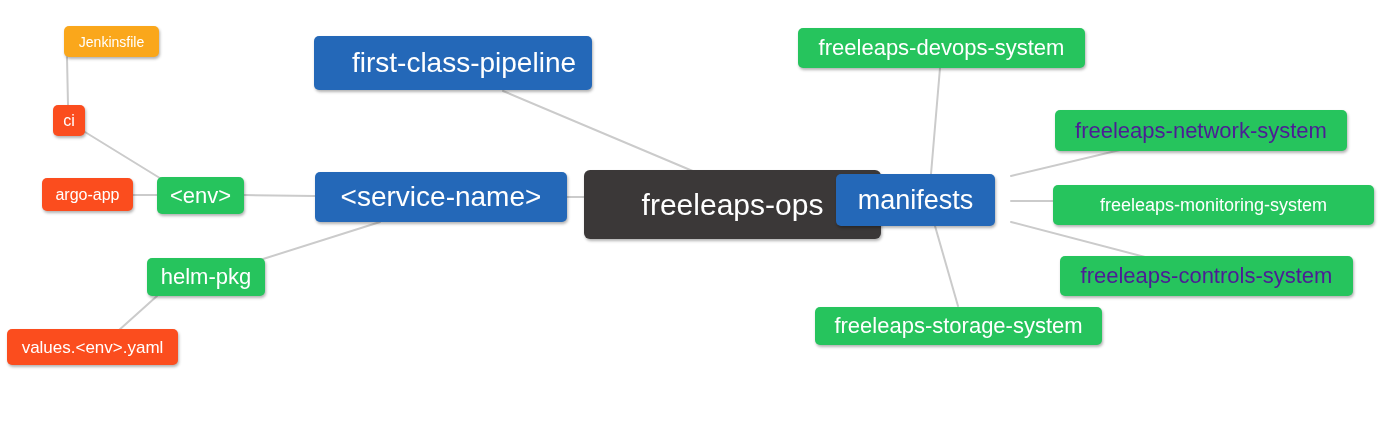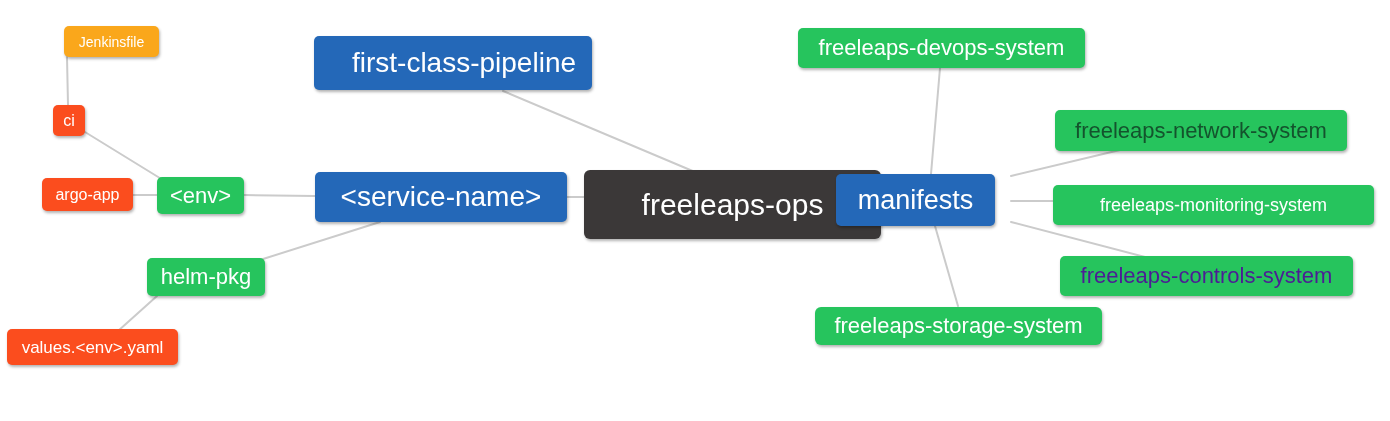--- a/index.html
+++ b/index.html
@@ -52,18 +52,18 @@
       <div class="node" style="left: 314px; top: 36px; width: 278px; height: 54px; font-size: 28px; background: rgb(36, 104, 184); color: rgb(255, 255, 255); padding-left: 22px;">first-class-pipeline</div>
       <div class="node" style="left: 315px; top: 172px; width: 252px; height: 50px; font-size: 28px; background: rgb(36, 104, 184); color: rgb(255, 255, 255);">&lt;service-name&gt;</div>
       <div class="node" style="left: 836px; top: 174px; width: 159px; height: 52px; font-size: 27px; background: rgb(36, 104, 184); color: rgb(255, 255, 255);">manifests</div>
       <div class="node" style="left: 157px; top: 177px; width: 87px; height: 37px; font-size: 22px; background: rgb(38, 196, 93); color: rgb(255, 255, 255);">&lt;env&gt;</div>
       <div class="node" style="left: 147px; top: 258px; width: 118px; height: 38px; font-size: 22px; background: rgb(38, 196, 93); color: rgb(255, 255, 255);">helm-pkg</div>
       <div class="node" style="left: 53px; top: 105px; width: 32px; height: 31px; font-size: 16px; background: rgb(251, 77, 30); color: rgb(255, 255, 255);">ci</div>
       <div class="node" style="left: 42px; top: 178px; width: 91px; height: 33px; font-size: 16px; background: rgb(251, 77, 30); color: rgb(255, 255, 255);">argo-app</div>
       <div class="node" style="left: 7px; top: 329px; width: 171px; height: 36px; font-size: 17px; background: rgb(251, 77, 30); color: rgb(255, 255, 255);">values.&lt;env&gt;.yaml</div>
       <div class="node" style="left: 20px; top: 26px; width: 95px; height: 31px; font-size: 14px; background: rgb(250, 167, 27); color: rgb(255, 255, 255); margin-left: 44px;">Jenkinsfile</div>
       <div class="node" style="left: 798px; top: 28px; width: 287px; height: 40px; font-size: 22px; background: rgb(38, 196, 93); color: rgb(255, 255, 255);">freeleaps-devops-system</div>
-      <div class="node" style="left: 1055px; top: 110px; width: 292px; height: 41px; font-size: 22px; background: rgb(38, 196, 93); color: #14532d;">freeleaps-network-system</div>
+      <div class="node" style="left: 1055px; top: 110px; width: 292px; height: 41px; font-size: 22px; background: rgb(38, 196, 93); color: #4c1d95;">freeleaps-network-system</div>
       <div class="node" style="left: 1053px; top: 185px; width: 321px; height: 40px; font-size: 18px; background: rgb(38, 196, 93); color: rgb(255, 255, 255);">freeleaps-monitoring-system</div>
       <div class="node" style="left: 1060px; top: 256px; width: 293px; height: 40px; font-size: 22px; background: rgb(38, 196, 93); color: #4c1d95;">freeleaps-controls-system</div>
-      <div class="node" style="left: 815px; top: 307px; width: 287px; height: 38px; font-size: 22px; background: rgb(38, 196, 93); color: rgb(255, 255, 255); border-radius: 6px;">freeleaps-storage-system</div>
+      <div class="node" style="left: 815px; top: 307px; width: 287px; height: 38px; font-size: 22px; background: rgb(38, 196, 93); color: rgb(255, 255, 255);">freeleaps-storage-system</div>
     </div>
 </div>
 
 </body></html>

